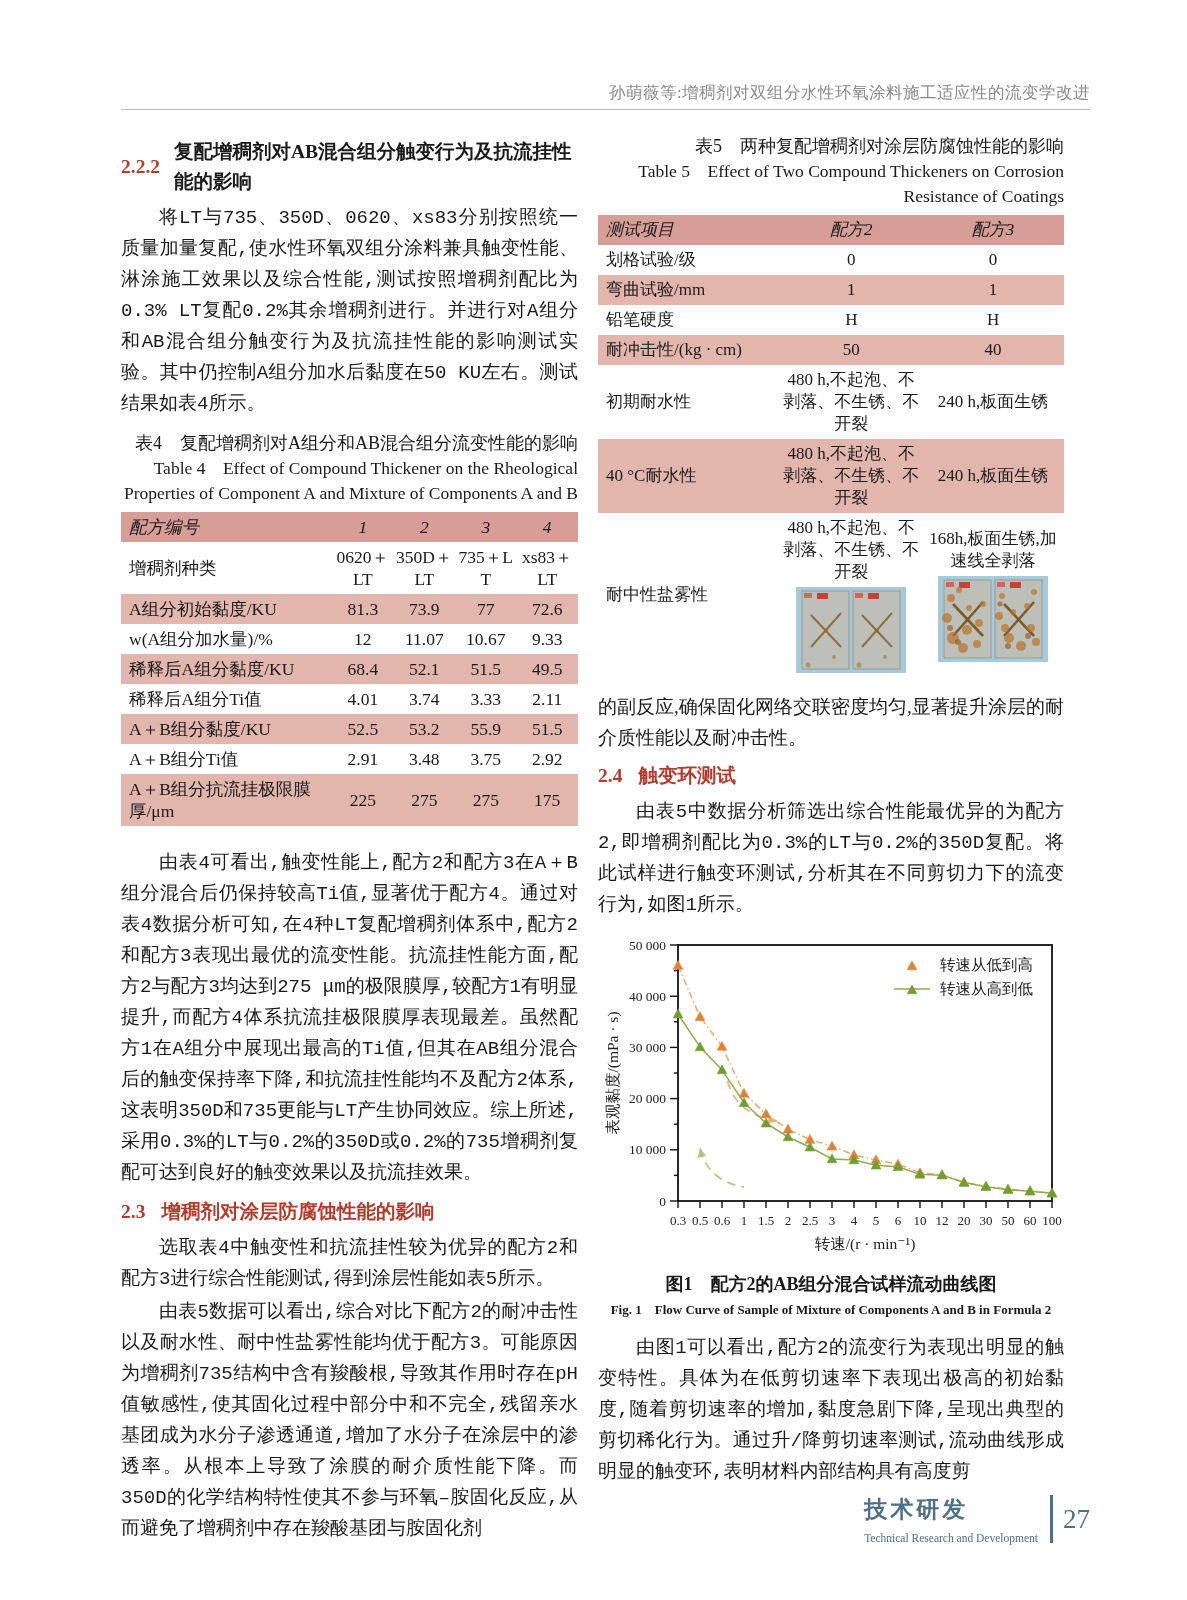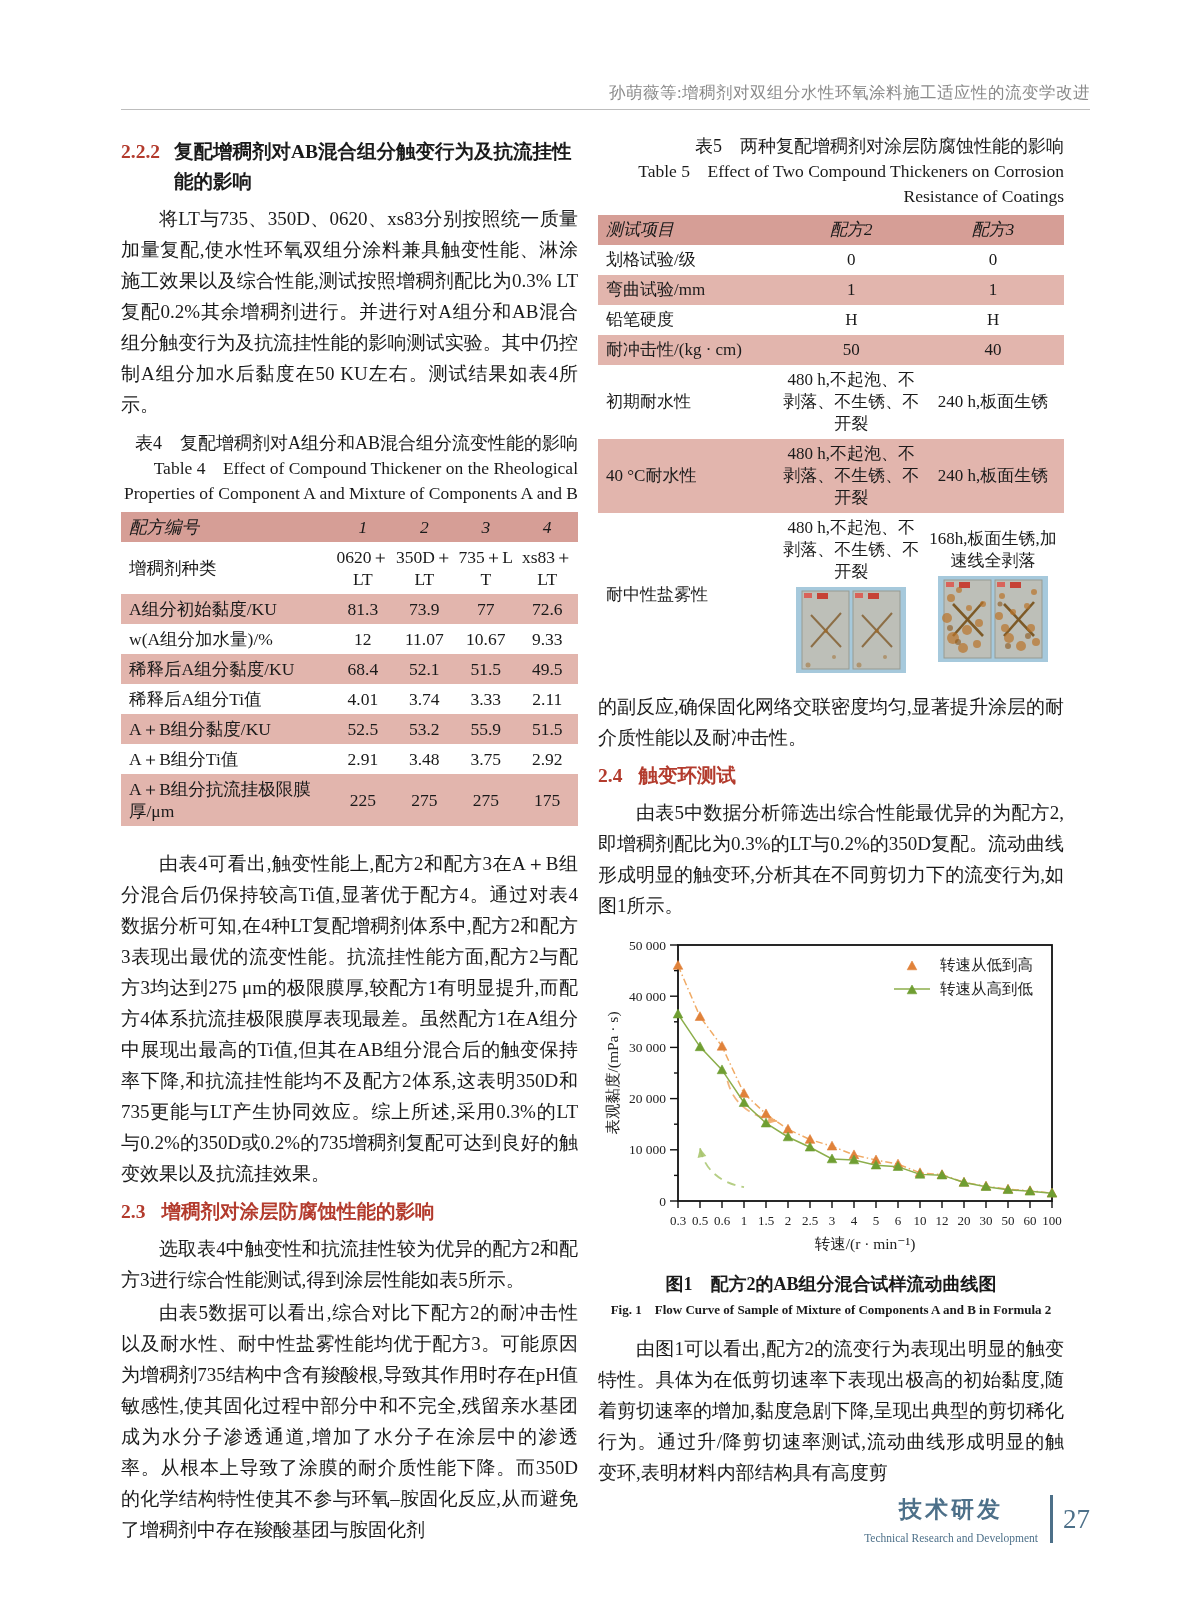--- a/index.html
+++ b/index.html
@@ -4,22 +4,22 @@
 <style>
   html,body{margin:0;padding:0;background:#ffffff;}
   .page{position:relative;width:1187px;height:1600px;background:#fff;overflow:hidden;
         font-family:"Liberation Serif","DejaVu Serif",serif;color:#1a1a1a;padding-left:25px;}
   .running-head{position:absolute;top:82px;right:122px;font-size:16.5px;color:#8a8a8a;letter-spacing:.5px;}
   .head-rule{position:absolute;top:109px;left:121px;right:122px;border-top:1.5px solid #bdbdbd;}
   .col{position:absolute;top:133px;}
   .col.left{left:121px;width:457px;}
   .col.right{left:598px;width:466px;}
   .para{font-size:19px;line-height:31px;text-align:justify;margin:0 0 2px 0;}
-  .para.indent{text-indent:2em;}
-  .sec222{display:flex;font-size:19.5px;font-weight:bold;line-height:30px;margin:4px 0 6px 0;}
+  .para.indent{text-indent:2em;font-family:Liberation Mono, monospace;}
+  .sec222{display:flex;font-size:19.5px;font-weight:bold;line-height:30px;margin:4px 0 6px 0;align-items:center;}
   .sec222 .num{color:#b33b2d;margin-right:14px;white-space:nowrap;}
   .sechead{display:flex;font-size:19.5px;font-weight:bold;line-height:30px;color:#b33b2d;margin:8px 0 6px 0;}
   .sechead .num{margin-right:16px;white-space:nowrap;}
   .tcap{text-align:right;font-weight:normal;margin:10px 0 6px 0;}
   .tcap-cn{font-size:18px;line-height:26px;}
   .tcap-en{font-size:17.5px;line-height:25px;}
   table.dtable{width:100%;border-collapse:collapse;table-layout:fixed;}
   table.dtable td{padding:4px 2px;text-align:center;vertical-align:middle;line-height:22px;}
   table.dtable td.c0{text-align:left;padding-left:8px;}
   .t4{font-size:17.5px;}
@@ -29,21 +29,21 @@
   .t5 td.c0{width:37%;}
   tr.hdr{background:#d69e96;font-style:italic;}
   tr.p{background:#e2b5ad;}
   tr.w{background:#ffffff;}
   .cellstack{display:flex;flex-direction:column;align-items:center;gap:4px;}
   .figwrap{margin-top:8px;text-align:center;}
   .figcap{text-align:center;font-weight:bold;margin-top:4px;}
   .figcap-cn{font-size:18px;line-height:26px;}
   .figcap-en{font-size:13px;line-height:26px;}
   .footer{position:absolute;right:122px;bottom:56px;display:flex;align-items:center;color:#4d7089;}
-  .footer-text{text-align:center;}
+  .footer-text{text-align:left;}
   .footer-cn{font-size:23px;font-weight:bold;letter-spacing:3px;font-family:"Liberation Sans","DejaVu Sans",sans-serif;}
   .footer-en{font-size:11.5px;margin-top:7px;}
   .footer-bar{width:3px;height:48px;background:#4d7089;margin:0 10px 0 12px;}
   .footer-page{font-size:27px;}
 </style>
 </head>
 <body>
 
 <div class="page">
 
@@ -253,21 +253,21 @@
           </tr>
         </tbody>
       </table>
 
     <p class="para" style="margin-top:14px;">的副反应,确保固化网络交联密度均匀,显著提升涂层的耐介质性能以及耐冲击性。</p>
 
     <div class="sechead">
       <span class="num">2.4</span>
       <span>触变环测试</span>
     </div>
-    <p class="para indent">由表5中数据分析筛选出综合性能最优异的为配方2,即增稠剂配比为0.3%的LT与0.2%的350D复配。流动曲线形成明显的触变环,分析其在不同剪切力下的流变行为,如图1所示。</p>
+    <p class="para indent">由表5中数据分析筛选出综合性能最优异的为配方2,即增稠剂配比为0.3%的LT与0.2%的350D复配。将此试样进行触变环测试,分析其在不同剪切力下的流变行为,如图1所示。</p>
 
     <div class="figwrap">
       <svg id="flowchart" width="466" height="334" viewBox="0 0 466 334">
           <rect x="80" y="16" width="374" height="256" fill="none" stroke="#111" stroke-width="1.8"></rect>
           <line x1="72" y1="272" x2="80" y2="272" stroke="#111" stroke-width="1.4"></line>
           <line x1="76" y1="246.4" x2="80" y2="246.4" stroke="#111" stroke-width="1.4"></line>
           <line x1="72" y1="220.8" x2="80" y2="220.8" stroke="#111" stroke-width="1.4"></line>
           <line x1="76" y1="195.2" x2="80" y2="195.2" stroke="#111" stroke-width="1.4"></line>
           <line x1="72" y1="169.6" x2="80" y2="169.6" stroke="#111" stroke-width="1.4"></line>
           <line x1="76" y1="144" x2="80" y2="144" stroke="#111" stroke-width="1.4"></line>

